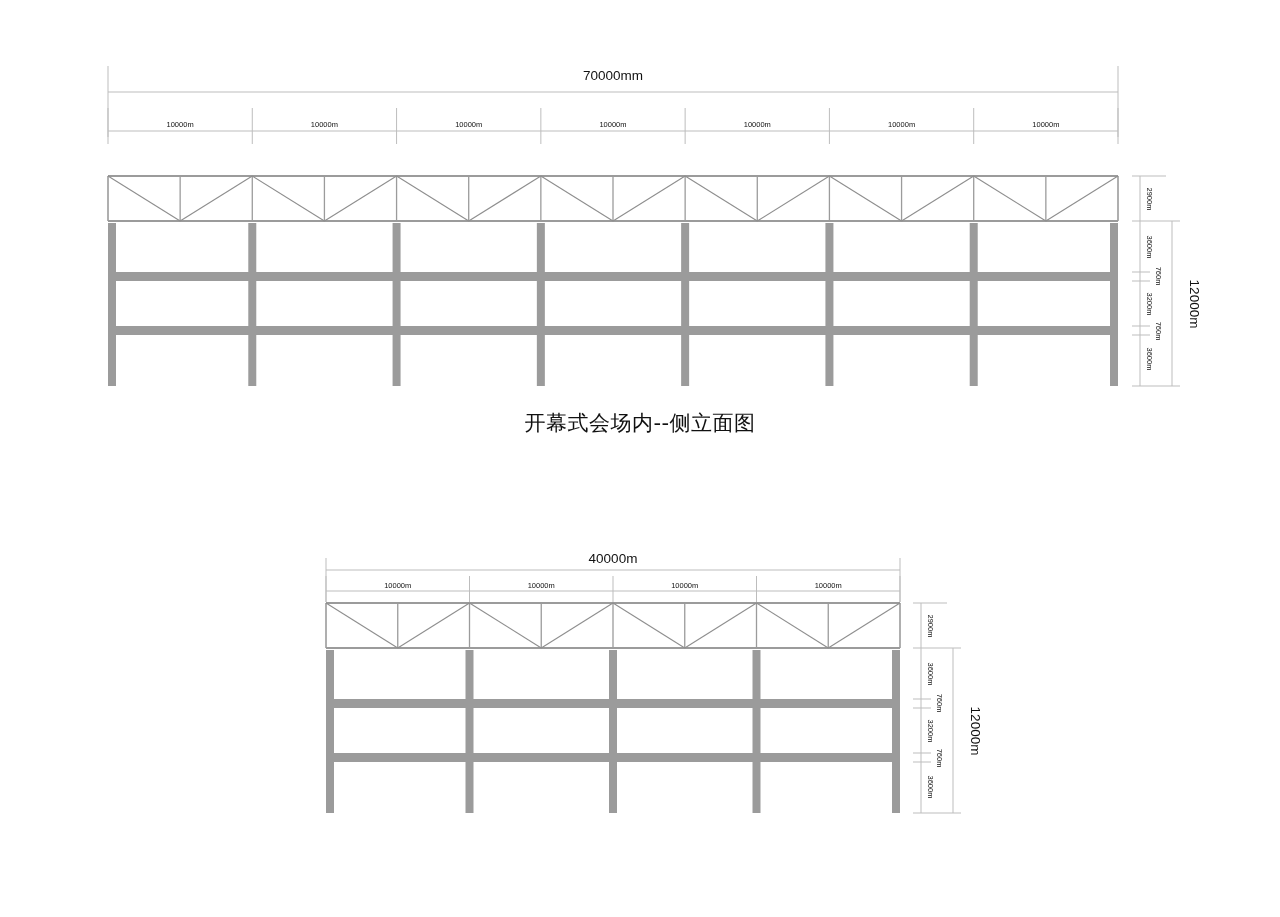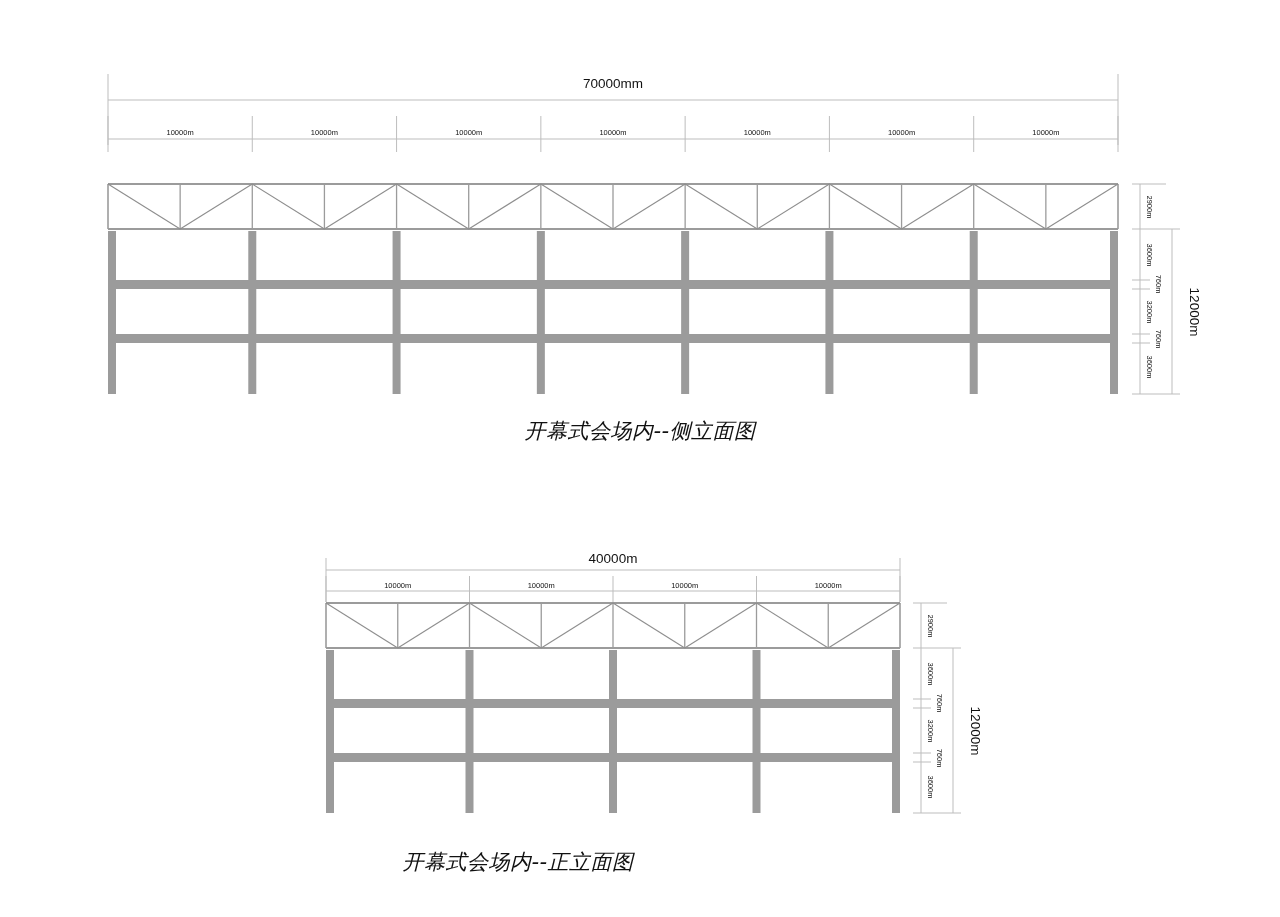--- a/index.html
+++ b/index.html
@@ -22,35 +22,34 @@
     display: block;
   }
   .title {
     position: absolute;
     width: 100%;
     text-align: center;
     font-size: 21px;
     letter-spacing: 0.5px;
     color: #111;
     font-family: "DejaVu Sans", "Liberation Sans", sans-serif;
-    font-style: italic;
   }
   text {
     font-family: "Liberation Sans", "DejaVu Sans", sans-serif;
     fill: #111;
   }
   .dim-total  { font-size: 13.5px; }
   .dim-bay    { font-size: 7.5px; }
   .dim-v      { font-size: 7.5px; }
   .dim-vtotal { font-size: 13.5px; }
 </style>
 </head>
 <body>
 
-<div class="drawing" style="left:0; top:12px; width:1280px; height:450px;">
+<div class="drawing" style="left:0; top:4px; width:1280px; height:450px;">
   <svg class="dwg-svg" width="1280" height="450" viewBox="0 0 1280 450">
 
     <g>
 
       <line x1="108" y1="62" x2="108" y2="133" stroke="#bdbdbd" stroke-width="1"></line>
       <line x1="1118" y1="62" x2="1118" y2="133" stroke="#bdbdbd" stroke-width="1"></line>
 
       <line x1="108" y1="88" x2="1118" y2="88" stroke="#bdbdbd" stroke-width="1"></line>
       <text x="613" y="76" text-anchor="middle" class="dim-total">70000mm</text>
 
@@ -254,14 +253,13 @@
       <text transform="translate(928,224) rotate(90)" text-anchor="middle" class="dim-v">3600m</text>
       <text transform="translate(937,253) rotate(90)" text-anchor="middle" class="dim-v">760m</text>
       <text transform="translate(928,281) rotate(90)" text-anchor="middle" class="dim-v">3200m</text>
       <text transform="translate(937,308) rotate(90)" text-anchor="middle" class="dim-v">760m</text>
       <text transform="translate(928,337) rotate(90)" text-anchor="middle" class="dim-v">3600m</text>
 
       <text transform="translate(971,281) rotate(90)" text-anchor="middle" class="dim-vtotal">12000m</text>
     </g>
   </svg>
 
-  <div class="title" style="top:398px; left:0;">开幕式会场内--正立面图</div>
 </div>
 
 </body></html>

